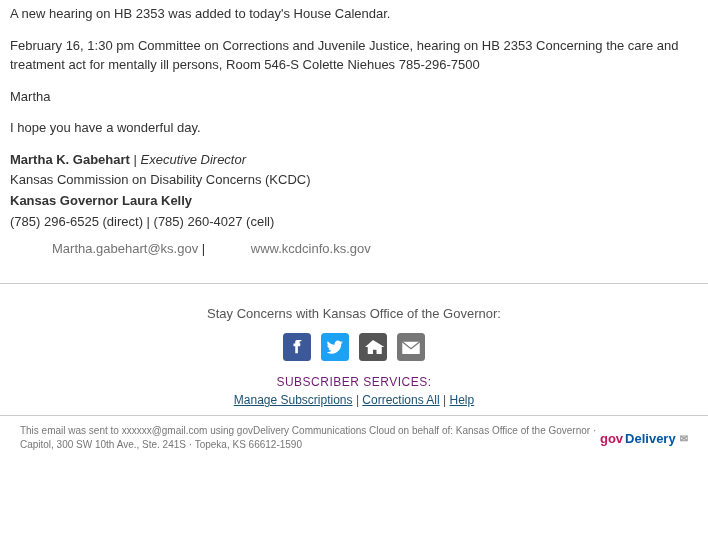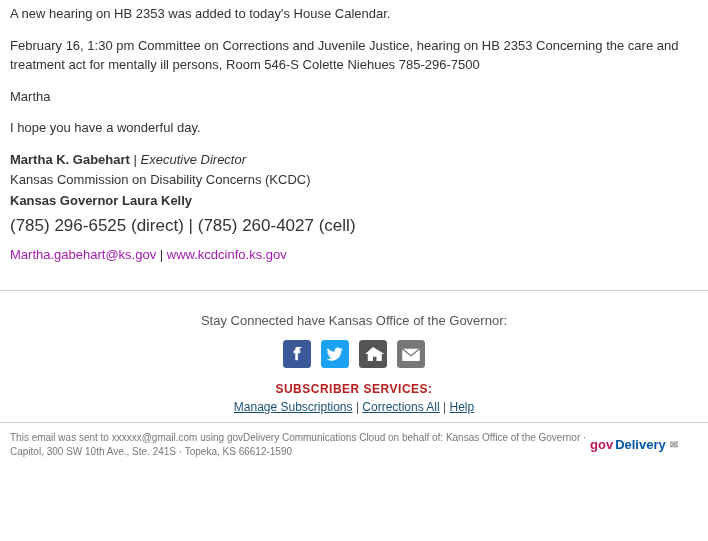--- a/index.html
+++ b/index.html
@@ -46,31 +46,32 @@
     .sig-gov {
       font-weight: bold;
       font-size: 13px;
     }
 
     .sig-address {
       font-size: 13px;
     }
 
     .sig-phone {
-      font-size: 17px;
+      font-size: 13px;
     }
 
     .sig-links {
       margin-top: 6px;
       font-size: 13px;
     }
 
     .sig-links a {
-      color: #a21caf;
+      color: #737373;
       text-decoration: none;
+      margin-left: 42px;
     }
 
     .divider {
       border: none;
       border-top: 1px solid #ccc;
       margin: 14px 0;
     }
 
     .footer-section {
       text-align: center;
@@ -99,41 +100,41 @@
       cursor: pointer;
     }
 
     .social-icon svg {
       width: 28px;
       height: 28px;
     }
 
     .subscriber-label {
       font-size: 12px;
-      font-weight: bold;
+      font-weight: normal;
       letter-spacing: 0.5px;
-      color: #b91c1c;
+      color: #701a75;
       margin-bottom: 4px;
     }
 
     .subscriber-links {
       font-size: 12px;
       color: #555;
     }
 
     .subscriber-links a {
       color: #1a5276;
       text-decoration: underline;
     }
 
     .bottom-footer {
       border-top: 1px solid #ccc;
       padding: 8px 10px;
       display: flex;
-      justify-content: flex-start;
+      justify-content: center;
       align-items: center;
       background: #fff;
     }
 
     .bottom-footer-text {
       font-size: 10px;
       color: #777;
       max-width: 580px;
       line-height: 1.4;
     }
@@ -180,21 +181,21 @@
       <a href="#">Martha.gabehart@ks.gov</a>
       <span> | </span>
       <a href="#">www.kcdcinfo.ks.gov</a>
     </div>
   </div>
 </div>
 
 <hr class="divider">
 
 <div class="footer-section">
-  <div class="footer-title">Stay Connected have Kansas Office of the Governor:</div>
+  <div class="footer-title">Stay Concerns with Kansas Office of the Governor:</div>
 
   <div class="social-icons">
 
     <div class="social-icon">
       <svg viewBox="0 0 32 32" xmlns="http://www.w3.org/2000/svg">
         <rect width="32" height="32" rx="4" fill="#3b5998"></rect>
         <path d="M18.5 8h-2.5c-1.1 0-2 .9-2 2v2h-2v3h2v8h3v-8h2.5l.5-3H19v-2c0-.3.2-.5.5-.5H21V8h-2.5z" fill="white"></path>
       </svg>
     </div>
 

